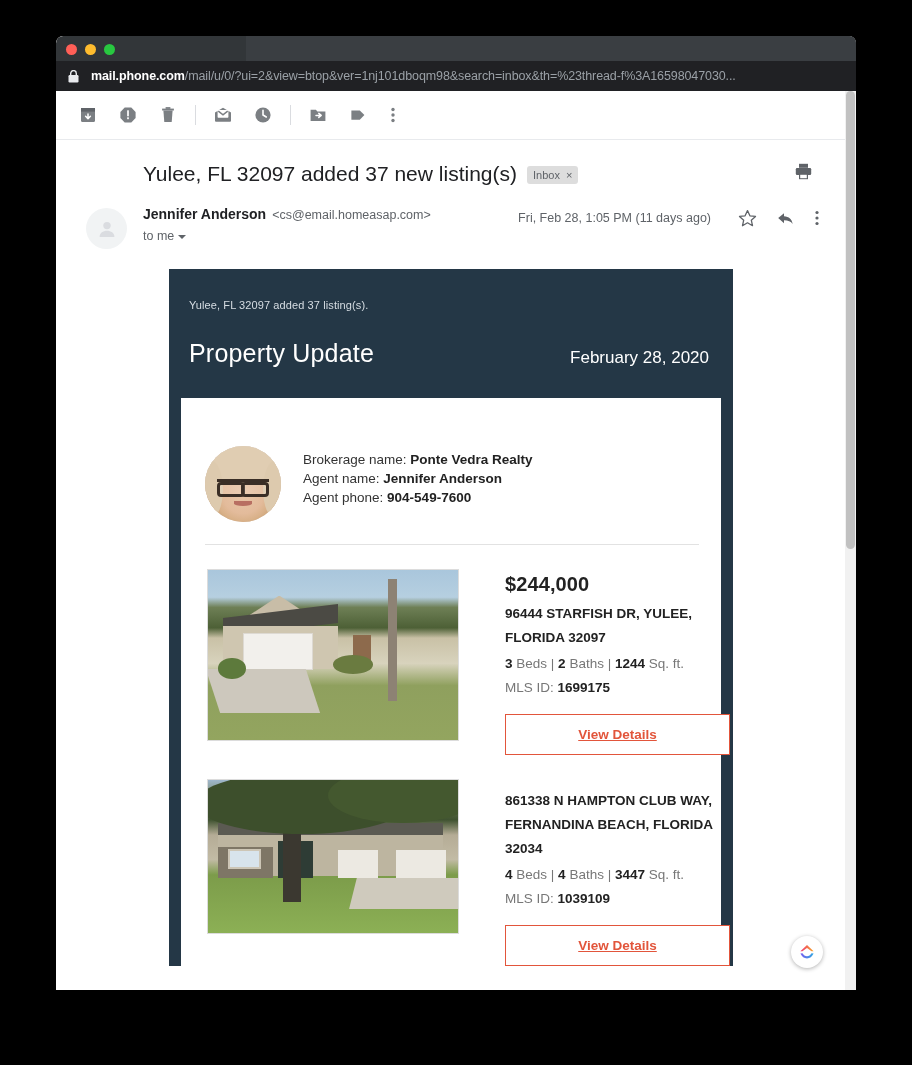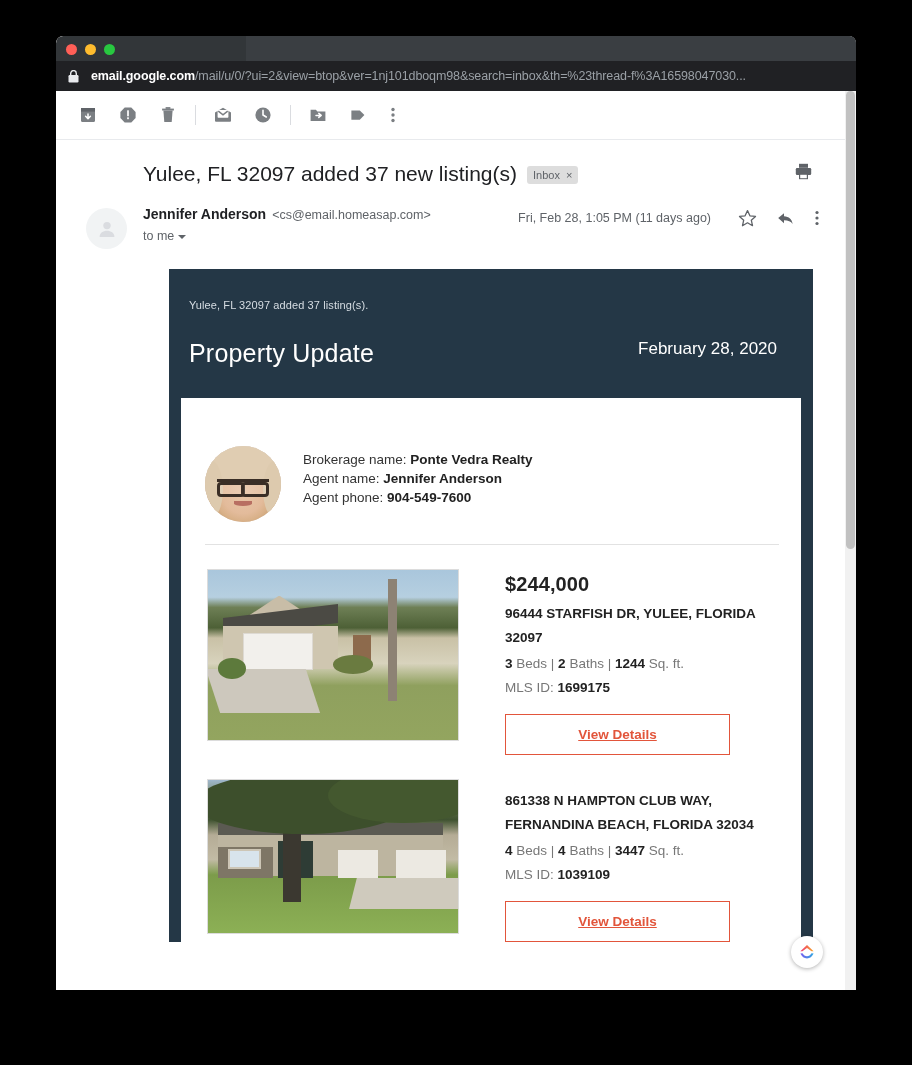--- a/index.html
+++ b/index.html
@@ -171,35 +171,35 @@
     gap: 6px;
   }
   .msg-date { font-size: 12.5px; color: #5f6368; margin-right: 14px; }
   .act-btn { width: 32px; height: 32px; display: flex; align-items: center; justify-content: center; }
   .act-btn.narrow { width: 20px; }
 
   
   .email-body {
     margin-top: 20px;
     margin-left: 113px;
-    width: 644px;
+    width: 564px;
     background: #243746;
     padding: 0;
   }
   .preheader {
     color: #d6dde3;
     font-size: 11px;
     padding: 30px 20px 0 20px;
     letter-spacing: 0.1px;
   }
   .banner {
     display: flex;
-    align-items: flex-start;
+    align-items: flex-end;
     justify-content: space-between;
-    padding: 28px 36px 30px 20px;
+    padding: 28px 24px 30px 20px;
   }
   .banner-title {
     color: #ffffff;
     font-size: 25px;
     font-weight: normal;
     letter-spacing: 0.2px;
   }
   .banner-date {
     color: #ffffff;
     font-size: 17px;
@@ -381,21 +381,21 @@
     <div class="tabstrip"></div>
   </div>
 
   <div class="urlbar">
     <span class="lock-icon">
       <svg width="11" height="13" viewBox="0 0 11 13">
         <rect x="0.5" y="5" width="10" height="7.5" rx="1.2" fill="#e8eaed"></rect>
         <path d="M2.7 5.2V3.4a2.8 2.8 0 0 1 5.6 0v1.8" stroke="#e8eaed" stroke-width="1.4" fill="none"></path>
       </svg>
     </span>
-    <span class="url-text"><span class="host">email.google.com</span><span>/mail/u/0/?ui=2&amp;view=btop&amp;ver=1nj101dboqm98&amp;search=inbox&amp;th=%23thread-f%3A16598047030...</span></span>
+    <span class="url-text"><span class="host">mail.phone.com</span><span>/mail/u/0/?ui=2&amp;view=btop&amp;ver=1nj101dboqm98&amp;search=inbox&amp;th=%23thread-f%3A16598047030...</span></span>
   </div>
 
   <div class="viewport">
     <div class="page">
 
       <div class="gm-toolbar">
         <div class="tb-btn">
           <svg width="20" height="20" viewBox="0 0 20 20">
             <rect x="3" y="3" width="14" height="14" rx="1.5" fill="#7b7f83"></rect>
             <rect x="3" y="3" width="14" height="3.6" fill="#5f6368"></rect>

